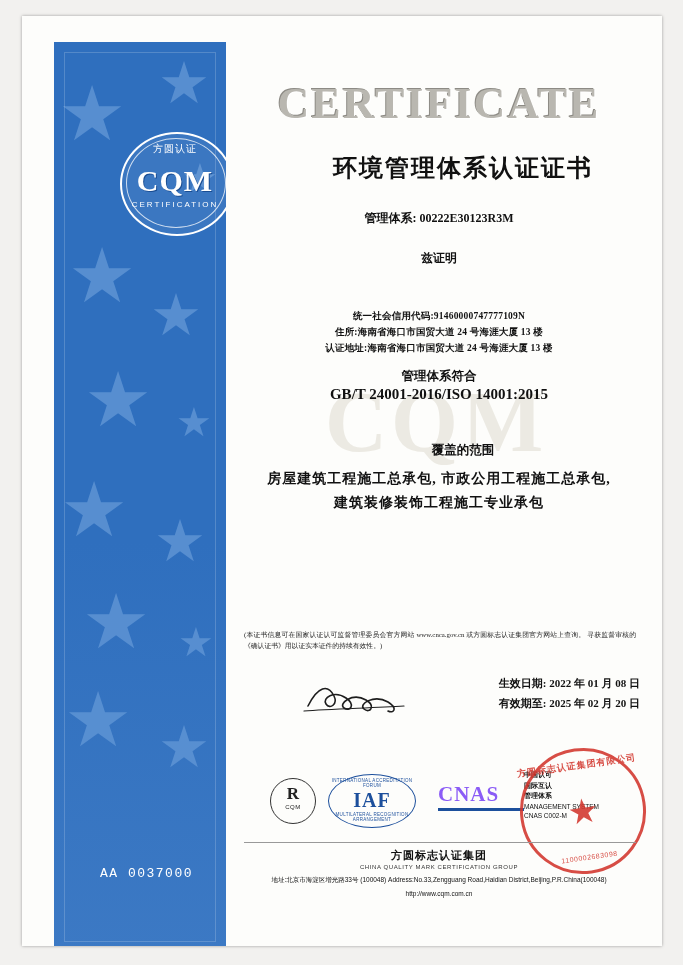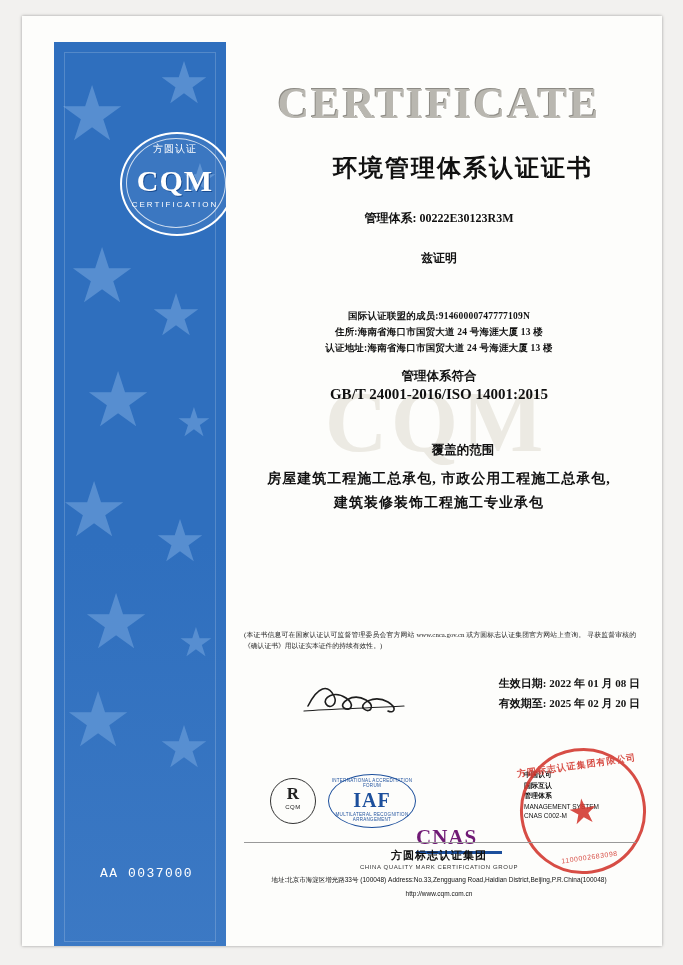--- a/index.html
+++ b/index.html
@@ -212,21 +212,21 @@
   .logo-r .sub{font-size:6px;letter-spacing:.5px;}
   .logo-iaf{
     position:absolute;left:72px;top:6px;width:86px;height:52px;
     border:1.5px solid #1c4f9c;border-radius:50%;
     text-align:center;color:#1c4f9c;
   }
   .logo-iaf .big{font-family:"Liberation Serif", serif;font-weight:bold;font-size:20px;margin-top:12px;letter-spacing:1px;}
   .logo-iaf .tiny{font-size:4.5px;letter-spacing:.3px;}
   .logo-iaf .tiny.top{margin-top:3px;}
   .logo-cnas{
-    position:absolute;left:160px;top:14px;width:92px;color:#701a75;margin-top:43px;
+    position:absolute;left:182px;top:14px;width:92px;color:#8b5cf6;
   }
   .logo-cnas .name{font-family:"Liberation Serif", serif;font-weight:bold;font-size:21px;letter-spacing:1px;}
   .logo-cnas .bar{width:86px;height:3px;background:#1c4f9c;margin-top:1px;}
   .cnas-text{
     position:absolute;left:268px;top:2px;width:130px;
     font-size:6.5px;color:#111;line-height:1.5;
   }
   .cnas-text b{font-size:7px;}
   
   .foot-rule{
@@ -286,21 +286,21 @@
     </div>
 
     <div class="content">
       <div class="watermark">CQM</div>
 
       <div class="cert-word">CERTIFICATE</div>
       <div class="title-cn">环境管理体系认证证书</div>
       <div class="certno">管理体系: 00222E30123R3M</div>
       <div class="hereby">兹证明</div>
 
-      <div class="infoline i1">国际认证联盟的成员:91460000747777109N</div>
+      <div class="infoline i1">统一社会信用代码:91460000747777109N</div>
       <div class="infoline i2">住所:海南省海口市国贸大道 24 号海涯大厦 13 楼</div>
       <div class="infoline i3">认证地址:海南省海口市国贸大道 24 号海涯大厦 13 楼</div>
 
       <div class="std-head">管理体系符合</div>
       <div class="std-val">GB/T 24001-2016/ISO 14001:2015</div>
 
       <div class="scope-head">覆盖的范围</div>
       <div class="scope-l1">房屋建筑工程施工总承包, 市政公用工程施工总承包,</div>
       <div class="scope-l2">建筑装修装饰工程施工专业承包</div>
 

